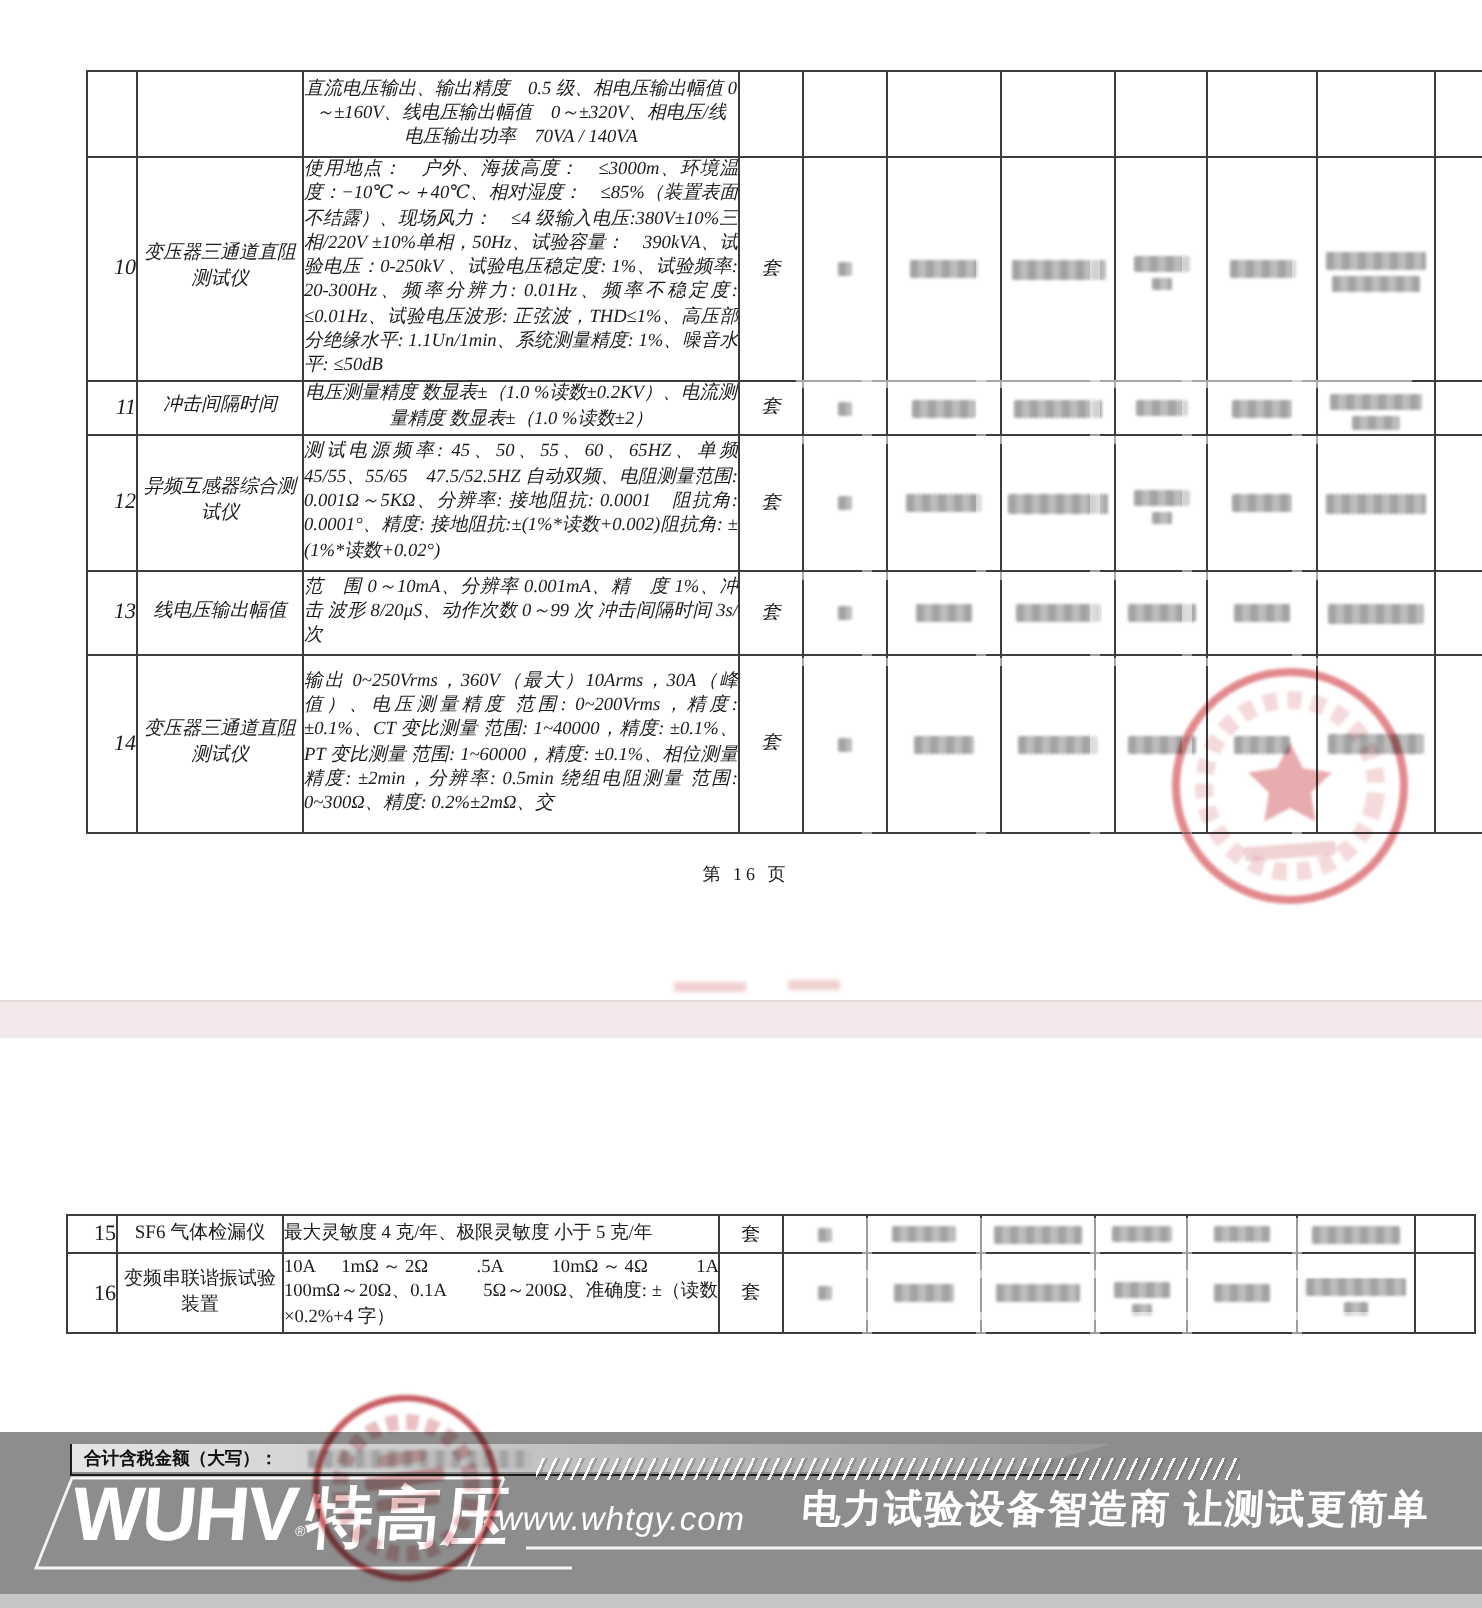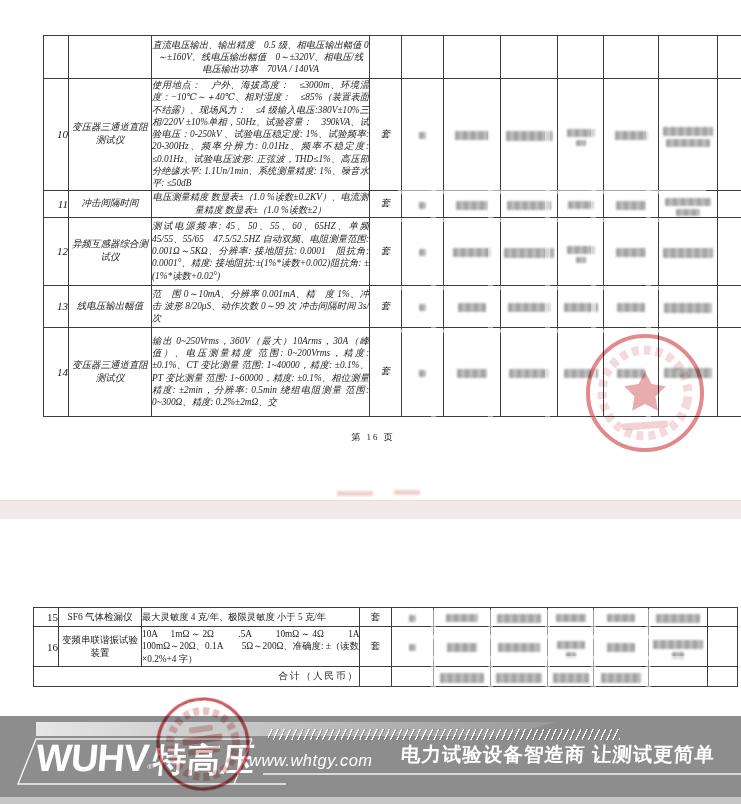--- a/index.html
+++ b/index.html
@@ -221,31 +221,20 @@
                 <span class="rd" style="width:28px;height:8px"></span>
                 <span class="rd" style="width:10px;height:6px"></span>
               </span></td>
         <td class="cp"><span class="rd" style="width:28px;height:9px"></span></td>
         <td class="cp"><span class="rd2">
                 <span class="rd" style="width:50px;height:9px"></span>
                 <span class="rd" style="width:12px;height:7px"></span>
               </span></td>
         <td class="cl"></td>
       </tr>
-      <tr class="g3">
-        <td class="ctot" colspan="3">合计（人民币）</td>
-        <td class="cunit"></td>
-        <td class="cq"></td>
-        <td class="cp"><span class="rd" style="width:44px;height:10px"></span></td>
-        <td class="cp"><span class="rd" style="width:46px;height:10px"></span></td>
-        <td class="cp"><span class="rd" style="width:36px;height:10px"></span></td>
-        <td class="cp"><span class="rd" style="width:40px;height:10px"></span></td>
-        <td class="cp"></td>
-        <td class="cl"></td>
-      </tr>
     </tbody>
       </table>
   </div>
 
   <div class="vstreak" style="left:431px;top:82px;height:338px;"></div>
   <div class="vstreak" style="left:488px;top:82px;height:338px;"></div>
   <div class="vstreak" style="left:545px;top:82px;height:338px;"></div>
   <div class="vstreak" style="left:591px;top:82px;height:338px;"></div>
   <div class="vstreak" style="left:646px;top:82px;height:338px;"></div>
   <div class="hstreak" style="left:398px;top:190px;width:308px;"></div>
@@ -257,20 +246,24 @@
   <div class="vstreak" style="left:545px;top:609px;height:106px;"></div>
   <div class="vstreak" style="left:591px;top:609px;height:106px;"></div>
   <div class="vstreak" style="left:646px;top:609px;height:106px;"></div>
   <div class="hstreak" style="left:398px;top:635px;width:308px;"></div>
   <div class="hstreak" style="left:398px;top:656px;width:308px;"></div>
 
   <div class="band"></div>
   <div class="bandlight"></div>
 
   <div class="gwedge"></div>
+  <div class="gstrip">
+    <span class="glabel">合计含税金额（大写）：</span>
+    <span class="gval rd"></span>
+  </div>
 
   <div class="hatch"></div>
 
   <div class="brand"><span class="en">WUHV</span><span class="reg">®</span><span class="cn">特高压</span></div>
   <div class="site">www.whtgy.com</div>
   <div class="slogan">电力试验设备智造商  让测试更简单</div>
 
   <svg class="deco" viewBox="0 0 741 804">
     <polyline points="252,739 36,739 18,784 286,784" fill="none" stroke="#ffffff" stroke-width="1.4" opacity="0.9"></polyline>
     <line x1="252" y1="739" x2="234" y2="784" stroke="#ffffff" stroke-width="1.4" opacity="0.85"></line>

